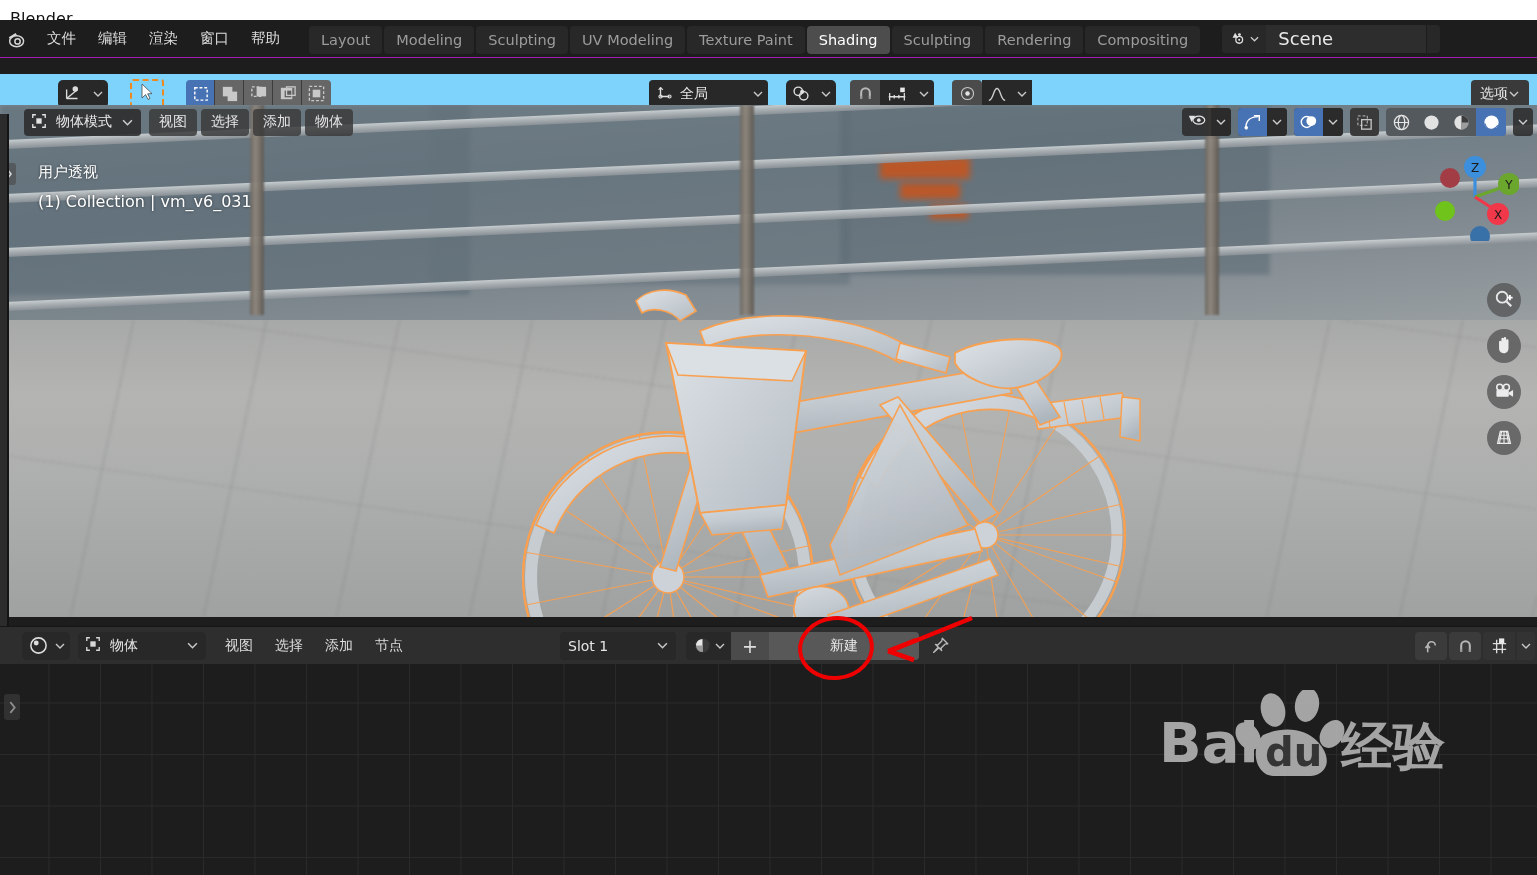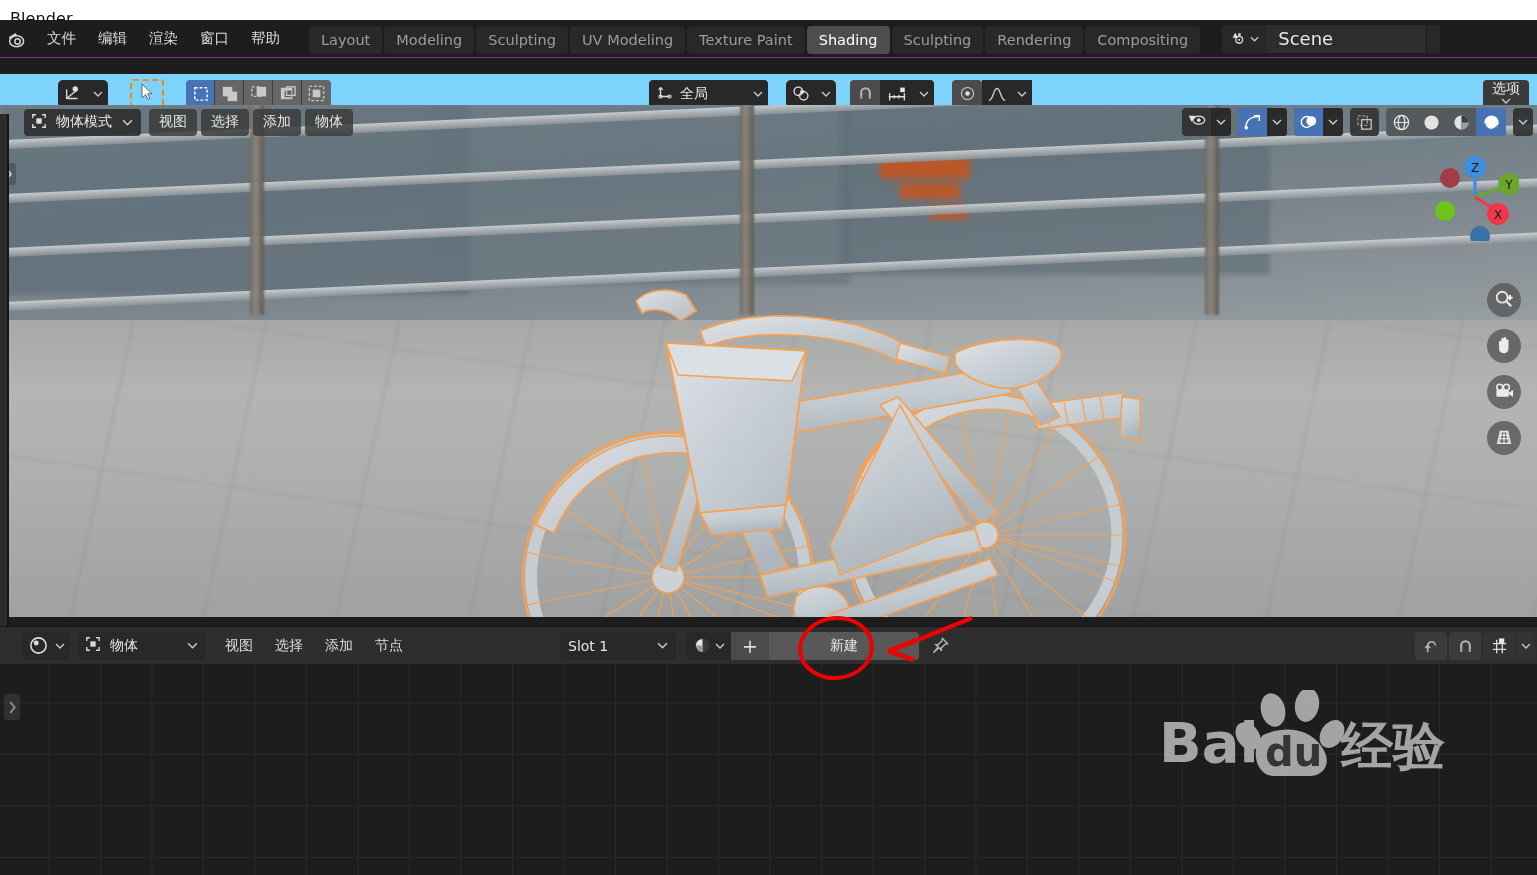--- a/index.html
+++ b/index.html
@@ -98,21 +98,21 @@
   .orient-box {
     display: flex; align-items: center; height: 28px; background: #282828;
     border-radius: 4px; padding: 0 4px 0 7px; margin-left: 10px; gap: 6px;
   }
   .orient-label { font-size: 14px; color: #e6e6e6; min-width: 66px; }
   .chev { width: 12px; display:flex; align-items:center; justify-content:center; }
   .options-btn {
     position: absolute; right: 8px; top: 6px;
     display: flex; align-items: center; 
     height: 28px; background: #3a3a3a; border-radius: 4px; padding: 0 9px;
-    font-size: 14px; color: #e6e6e6; flex-direction: column;
+    font-size: 14px; color: #e6e6e6;
   }
 
   
   .viewport {
     position: absolute; left: 0; top: 105px; width: 1537px; height: 512px;
     background: #8e9499; overflow: hidden;
   }
   
   .vp-bg { position: absolute; inset: 0; }
   .vp-sky {
@@ -741,20 +741,24 @@
             </span>
           </div>
         <span class="hr-chev" style="background:#2b2b2bdd;border-radius:4px">
           <svg width="10" height="6" viewBox="0 0 10 6">
               <path d="M1 1l4 4 4-4" fill="none" stroke="#cfcfcf" stroke-width="1.4"></path>
             </svg>
         </span>
       </div>
     </div>
 
+    <div class="vp-text">
+      <div class="l1">用户透视</div>
+      <div class="l2">(1) Collection | vm_v6_031</div>
+    </div>
 
     <div class="edge-arrow">
       <svg width="8" height="12" viewBox="0 0 8 12">
           <path d="M2 1 L6 6 L2 11" fill="none" stroke="#d8d8d8" stroke-width="1.6"></path>
         </svg>
     </div>
 
     <svg class="gizmo" viewBox="0 0 88 88">
       <line x1="44" y1="44" x2="44" y2="19" stroke="#3b8fdd" stroke-width="3.2"></line>
       <line x1="44" y1="44" x2="72" y2="34" stroke="#6ba62d" stroke-width="3.2"></line>

